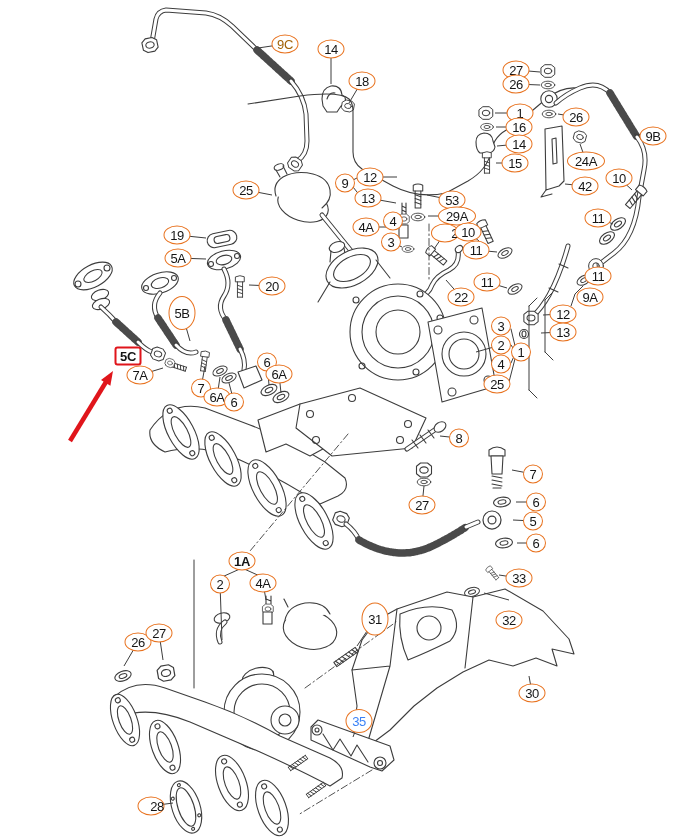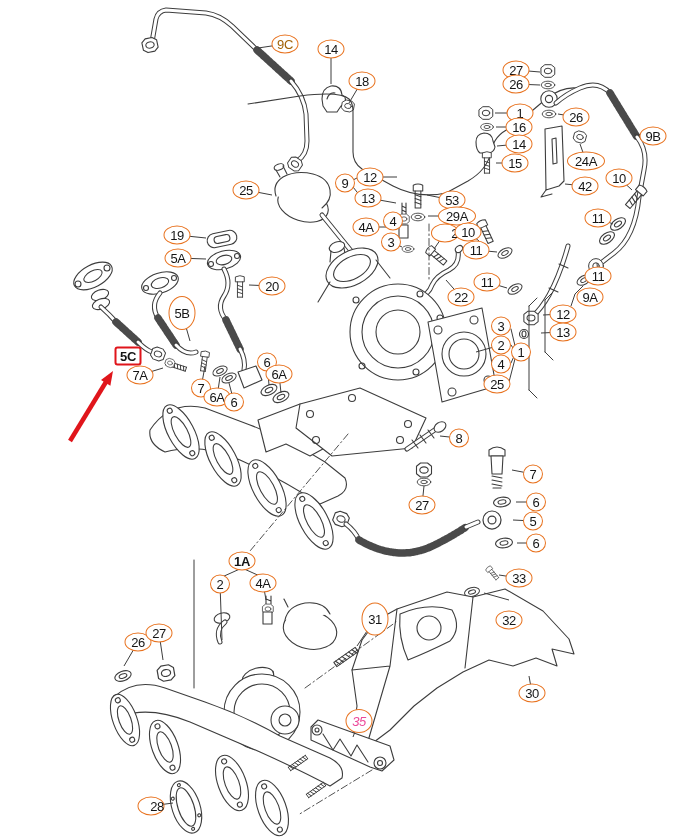--- a/index.html
+++ b/index.html
@@ -494,17 +494,17 @@
       <div class="callout" style="width: 20px; height: 19px; left: 536px; top: 543px; border-color: rgb(232, 115, 32); color: rgb(21, 21, 21);">6</div>
       <div class="callout" style="width: 27px; height: 19px; left: 519px; top: 578px; border-color: rgb(232, 115, 32); color: rgb(21, 21, 21);">33</div>
       <div class="callout" style="width: 27px; height: 19px; left: 509px; top: 600px; border-color: rgb(232, 115, 32); color: rgb(21, 21, 21); margin-top: 20px;">32</div>
       <div class="callout" style="width: 27px; height: 19px; left: 242px; top: 561px; border-color: rgb(232, 115, 32); color: rgb(21, 21, 21); font-weight: bold;">1A</div>
       <div class="callout" style="width: 20px; height: 19px; left: 220px; top: 584px; border-color: rgb(232, 115, 32); color: rgb(21, 21, 21);">2</div>
       <div class="callout" style="width: 27px; height: 19px; left: 263px; top: 583px; border-color: rgb(232, 115, 32); color: rgb(21, 21, 21);">4A</div>
       <div class="callout" style="width: 27px; height: 19px; left: 138px; top: 642px; border-color: rgb(232, 115, 32); color: rgb(21, 21, 21);">26</div>
       <div class="callout" style="width: 27px; height: 19px; left: 159px; top: 633px; border-color: rgb(232, 115, 32); color: rgb(21, 21, 21);">27</div>
       <div class="callout" style="width: 27px; height: 33px; left: 375px; top: 619px; border-color: rgb(232, 115, 32); color: rgb(21, 21, 21);">31</div>
       <div class="callout" style="width: 27px; height: 19px; left: 532px; top: 693px; border-color: rgb(232, 115, 32); color: rgb(21, 21, 21);">30</div>
-      <div class="callout" style="width: 27px; height: 24px; left: 359px; top: 721px; border-color: rgb(232, 115, 32); color: #ec4899; font-style: italic;">35</div>
+      <div class="callout" style="width: 27px; height: 24px; left: 359px; top: 721px; border-color: rgb(232, 115, 32); color: #3b82f6;">35</div>
       <div class="callout" style="width: 27px; height: 19px; left: 151px; top: 806px; border-color: rgb(232, 115, 32); color: rgb(21, 21, 21); padding-left: 12px;">28</div>
     </div>
 
 </div>
 
 </body></html>

